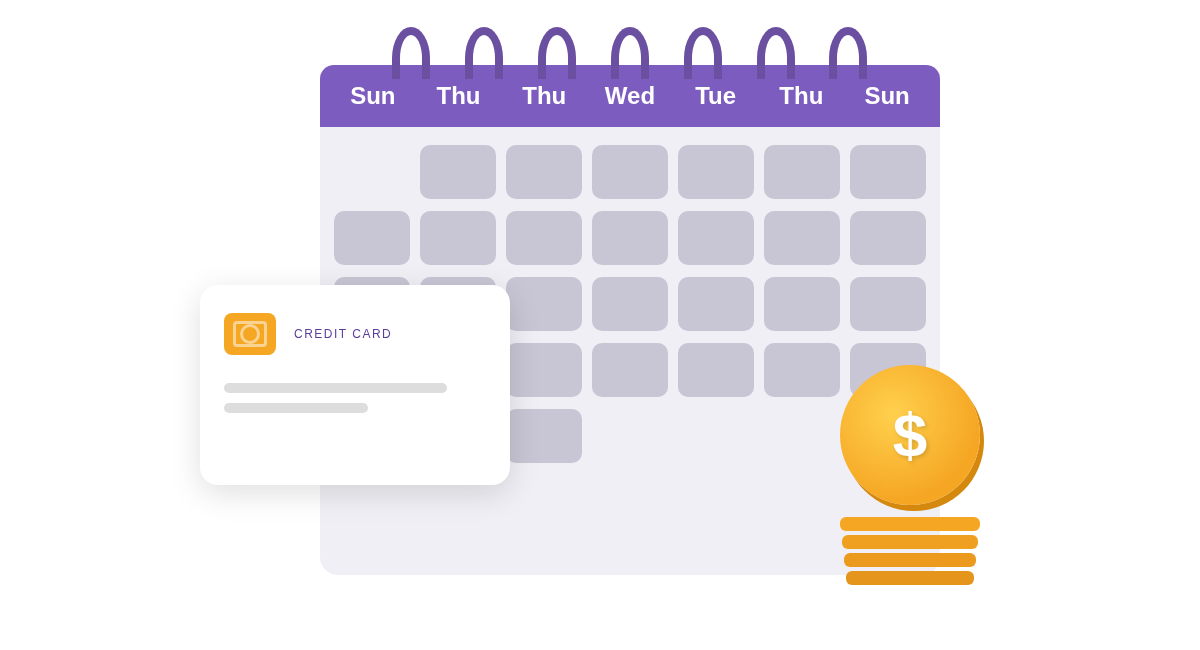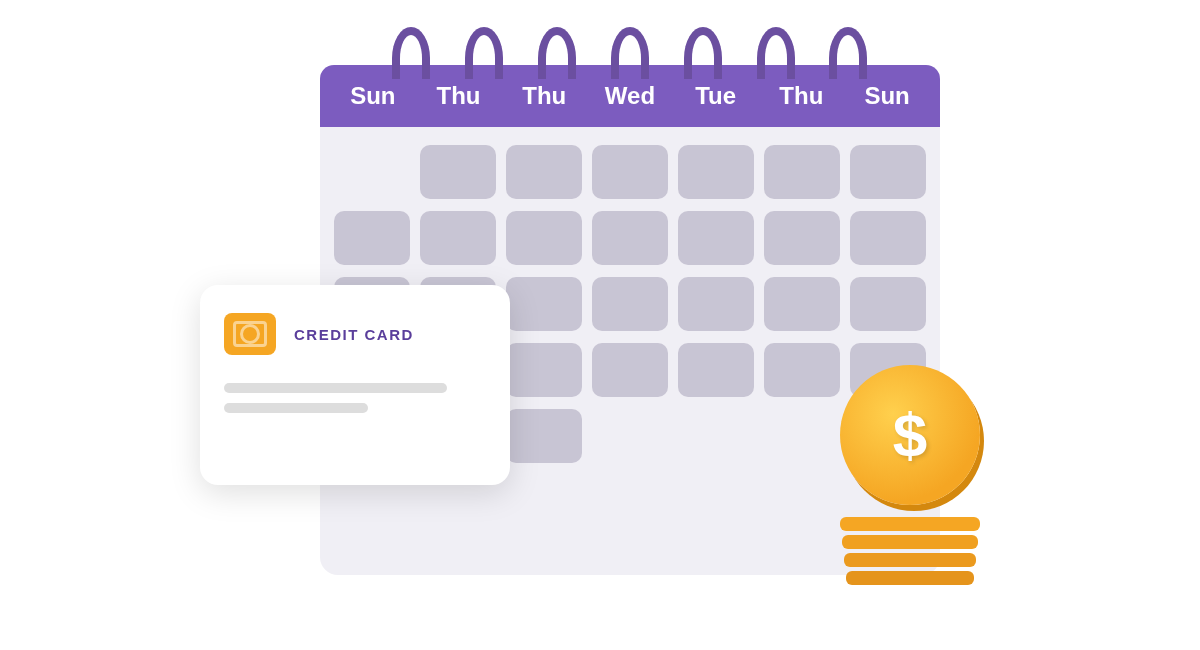--- a/index.html
+++ b/index.html
@@ -125,22 +125,22 @@
       top: 50%;
       left: 50%;
       transform: translate(-50%, -50%);
       width: 14px;
       height: 14px;
       border: 3px solid rgba(255,255,255,0.5);
       border-radius: 50%;
     }
     .card-title {
       color: #5a3e9b;
-      font-size: 15px;
-      font-weight: 700;
+      font-size: 12px;
+      font-weight: 400;
       letter-spacing: 1.5px;
     }
     .card-lines {
       display: flex;
       flex-direction: column;
       gap: 10px;
     }
     .card-line {
       height: 10px;
       background: #ddd;

